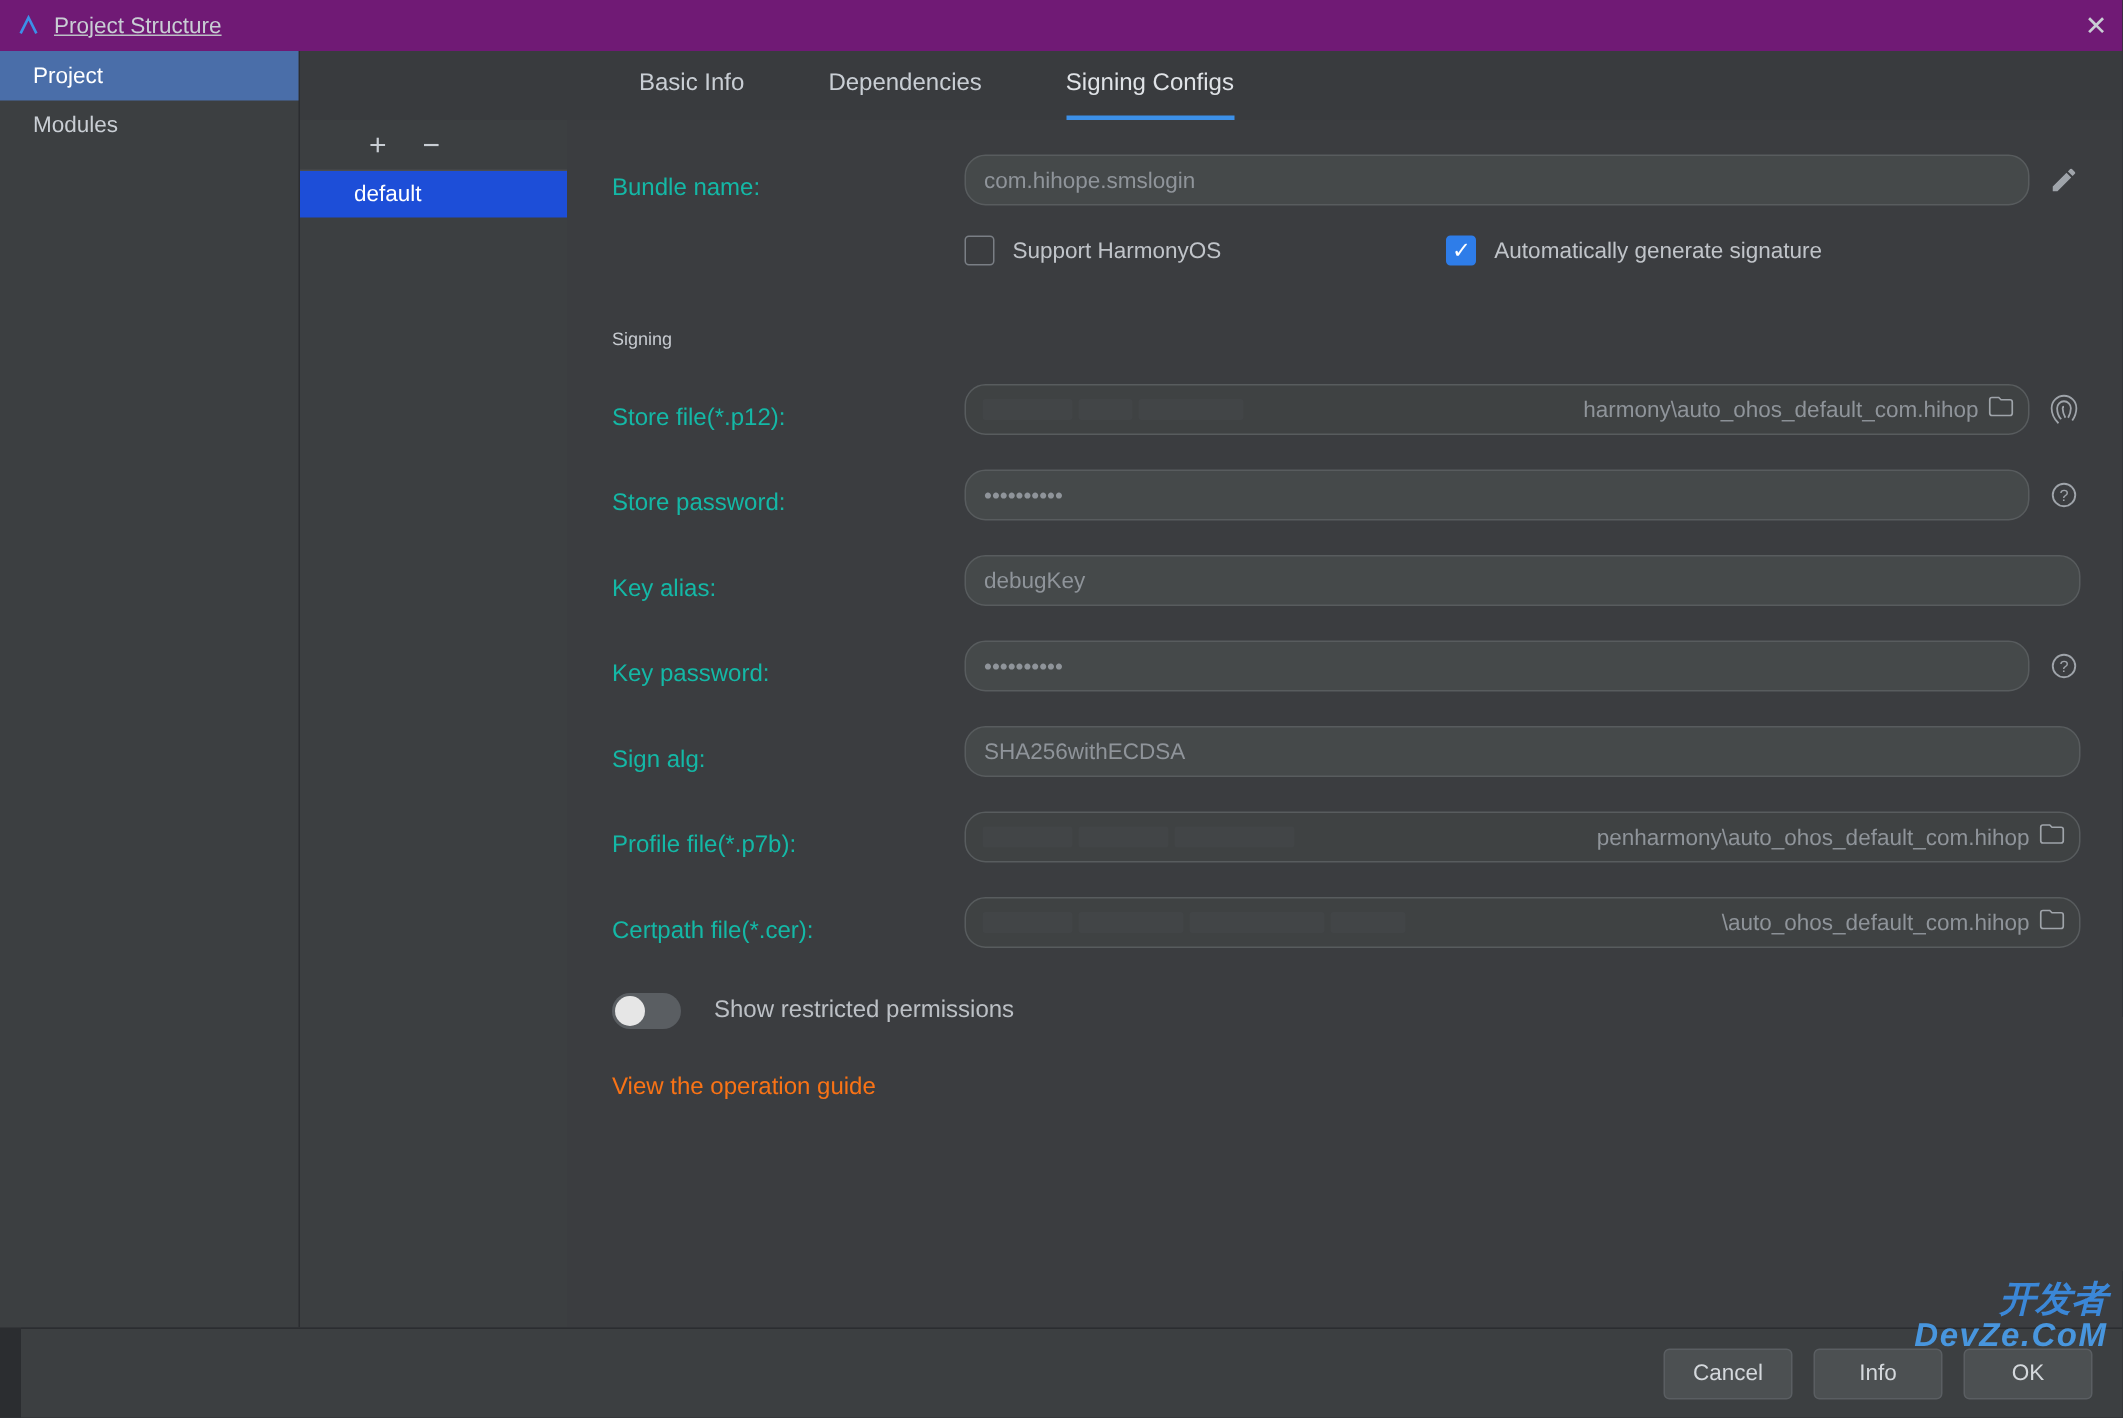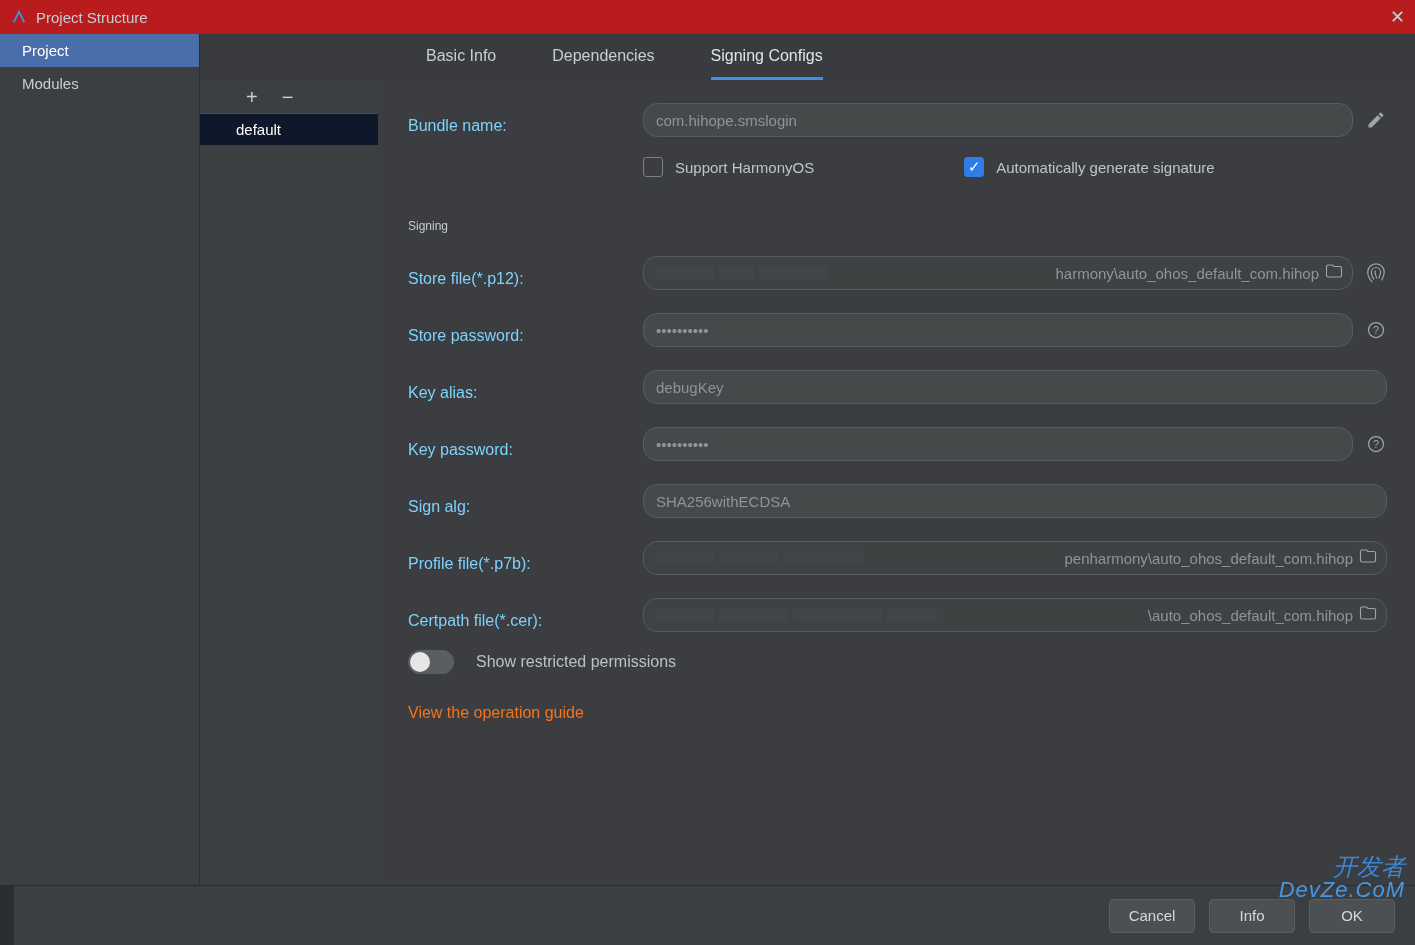--- a/index.html
+++ b/index.html
@@ -1,56 +1,56 @@
 <!DOCTYPE html>
 <html><head>
 <meta charset="utf-8">
 <style>
   * { box-sizing: border-box; margin: 0; padding: 0; font-family: "Segoe UI", Arial, sans-serif; }
   html, body { width: 1415px; height: 945px; background: #2b2d30; color: #bcc0c5; overflow: hidden; }
-  .titlebar { height: 34px; display: flex; align-items: center; padding: 0 12px; background: #b91c1c; position: relative; }
+  .titlebar { height: 34px; display: flex; align-items: center; padding: 0 12px; background: #701a75; position: relative; text-decoration: underline; }
   .titlebar .logo { width: 14px; height: 14px; margin-right: 10px; }
   .titlebar .title { color: #c9ced4; font-size: 15px; }
   .titlebar .close { position: absolute; right: 10px; top: 6px; font-size: 18px; color: #c9ced4; cursor: pointer; }
   .body { display: flex; height: calc(100% - 34px - 60px); }
   .left-nav { width: 200px; background: #3c3f41; border-right: 1px solid #2b2d30; }
   .left-nav .item { padding: 8px 22px; font-size: 15px; color: #c9ced4; cursor: pointer; }
   .left-nav .item.selected { background: #4a6ea9; color: #fff; }
   .config-col { width: 178px; background: #3c3f41; }
   .tabs { display: flex; align-items: center; height: 46px; padding-left: 48px; gap: 56px; background: #393b3e; }
   .tabs .tab { font-size: 16px; color: #c9ced4; height: 46px; display: flex; align-items: center; cursor: pointer; border-bottom: 3px solid transparent; }
   .tabs .tab.active { border-bottom: 3px solid #3c90e8; color: #e0e3e7; }
   .tabs-row { display: flex; background: #3a3c3f; }
   .config-toolbar { height: 34px; background: #3c3f41; display: flex; align-items: center; gap: 24px; padding-left: 46px; border-bottom: 1px solid #4a4c4f; }
   .config-toolbar span { color: #c9ced4; font-size: 20px; cursor: pointer; line-height: 1; }
-  .config-list .citem { padding: 7px 36px; font-size: 15px; color: #fff; background: #0f172a; cursor: pointer; }
+  .config-list .citem { padding: 7px 36px; font-size: 15px; color: #fff; background: #1d4ed8; cursor: pointer; }
   .main { flex: 1; padding: 0 28px 0 0; overflow: auto; background: #3b3d40; }
   .main-inner { padding-left: 30px; }
   .form-row { display: flex; align-items: center; margin-top: 23px; }
-  .form-row .lbl { width: 235px; font-size: 16px; color: #7dd3fc; margin-top: 12px; }
+  .form-row .lbl { width: 235px; font-size: 16px; color: #14b8a6; margin-top: 12px; }
   .form-row .ctrl { flex: 1; display: flex; align-items: center; gap: 12px; }
   .input { flex: 1; height: 34px; background: #45494a; border: 1px solid #585c5e; border-radius: 14px; color: #8f949a; font-size: 15px; padding: 0 12px; outline: none; }
   .input.ro { background: #3f4243; }
   .section-title { font-size: 12px; color: #c7cbd0; margin-top: 42px; margin-bottom: 6px; }
   .chk-row { display: flex; align-items: center; padding-left: 235px; margin-top: 20px; gap: 150px; }
   .chk { display: flex; align-items: center; gap: 12px; font-size: 15px; color: #c0c4c9; }
   .chkbox { width: 20px; height: 20px; border: 1.5px solid #7a7f85; border-radius: 3px; display: flex; align-items: center; justify-content: center; cursor: pointer; }
   .chkbox.checked { background: #2e7de9; border-color: #2e7de9; color: #fff; }
   .icon-btn { width: 22px; height: 22px; color: #9fa4aa; cursor: pointer; display: flex; align-items: center; justify-content: center; flex-shrink: 0; }
   .toggle { width: 46px; height: 24px; border-radius: 12px; background: #5a5e62; position: relative; cursor: pointer; }
   .toggle .knob { position: absolute; left: 2px; top: 2px; width: 20px; height: 20px; border-radius: 50%; background: #e6e6e6; }
-  .toggle-row { display: flex; align-items: center; gap: 22px; margin-top: 18px; }
+  .toggle-row { display: flex; align-items: center; gap: 22px; margin-top: 30px; }
   .link { color: #f97316; font-size: 16px; margin-top: 30px; display: inline-block; cursor: pointer; }
   .footer { position: absolute; bottom: 0; left: 14px; right: 0; height: 60px; background: #3c3f41; display: flex; justify-content: flex-end; align-items: center; gap: 14px; padding-right: 20px; border-top: 1px solid #2b2d30; }
   .btn { min-width: 86px; height: 34px; background: #4c5052; border: 1px solid #5a5e62; border-radius: 4px; color: #d4d8dc; font-size: 15px; cursor: pointer; }
   .folder-icon { position: absolute; right: 10px; color: #9fa4aa; }
   .input-wrap { position: relative; flex: 1; display: flex; align-items: center; }
   .redact { background: #424547; display: inline-block; height: 14px; border-radius: 2px; }
   .input-text { position: absolute; left: 12px; right: 34px; color: #8f949a; font-size: 15px; white-space: nowrap; overflow: hidden; display: flex; align-items: center; gap: 4px; }
-  .watermark { position: absolute; right: 10px; bottom: 44px; color: #3c90e8; font-size: 24px; font-style: italic; font-weight: 400; opacity: 0.9; pointer-events: none; line-height: 1; text-align: right; }
+  .watermark { position: absolute; right: 10px; bottom: 44px; color: #3c90e8; font-size: 24px; font-style: italic; font-weight: 700; opacity: 0.9; pointer-events: none; line-height: 1; text-align: right; }
   .watermark .sub { color: #4aa0f0; font-size: 22px; display: block; letter-spacing: 1px; }
 </style>
 </head>
 <body>
 
 <div class="titlebar">
   <span class="logo">
     <svg viewBox="0 0 16 16" width="14" height="14">
         <path d="M2 14 L8 2 L14 14" fill="none" stroke="#3c90e8" stroke-width="2"></path>
       </svg>

